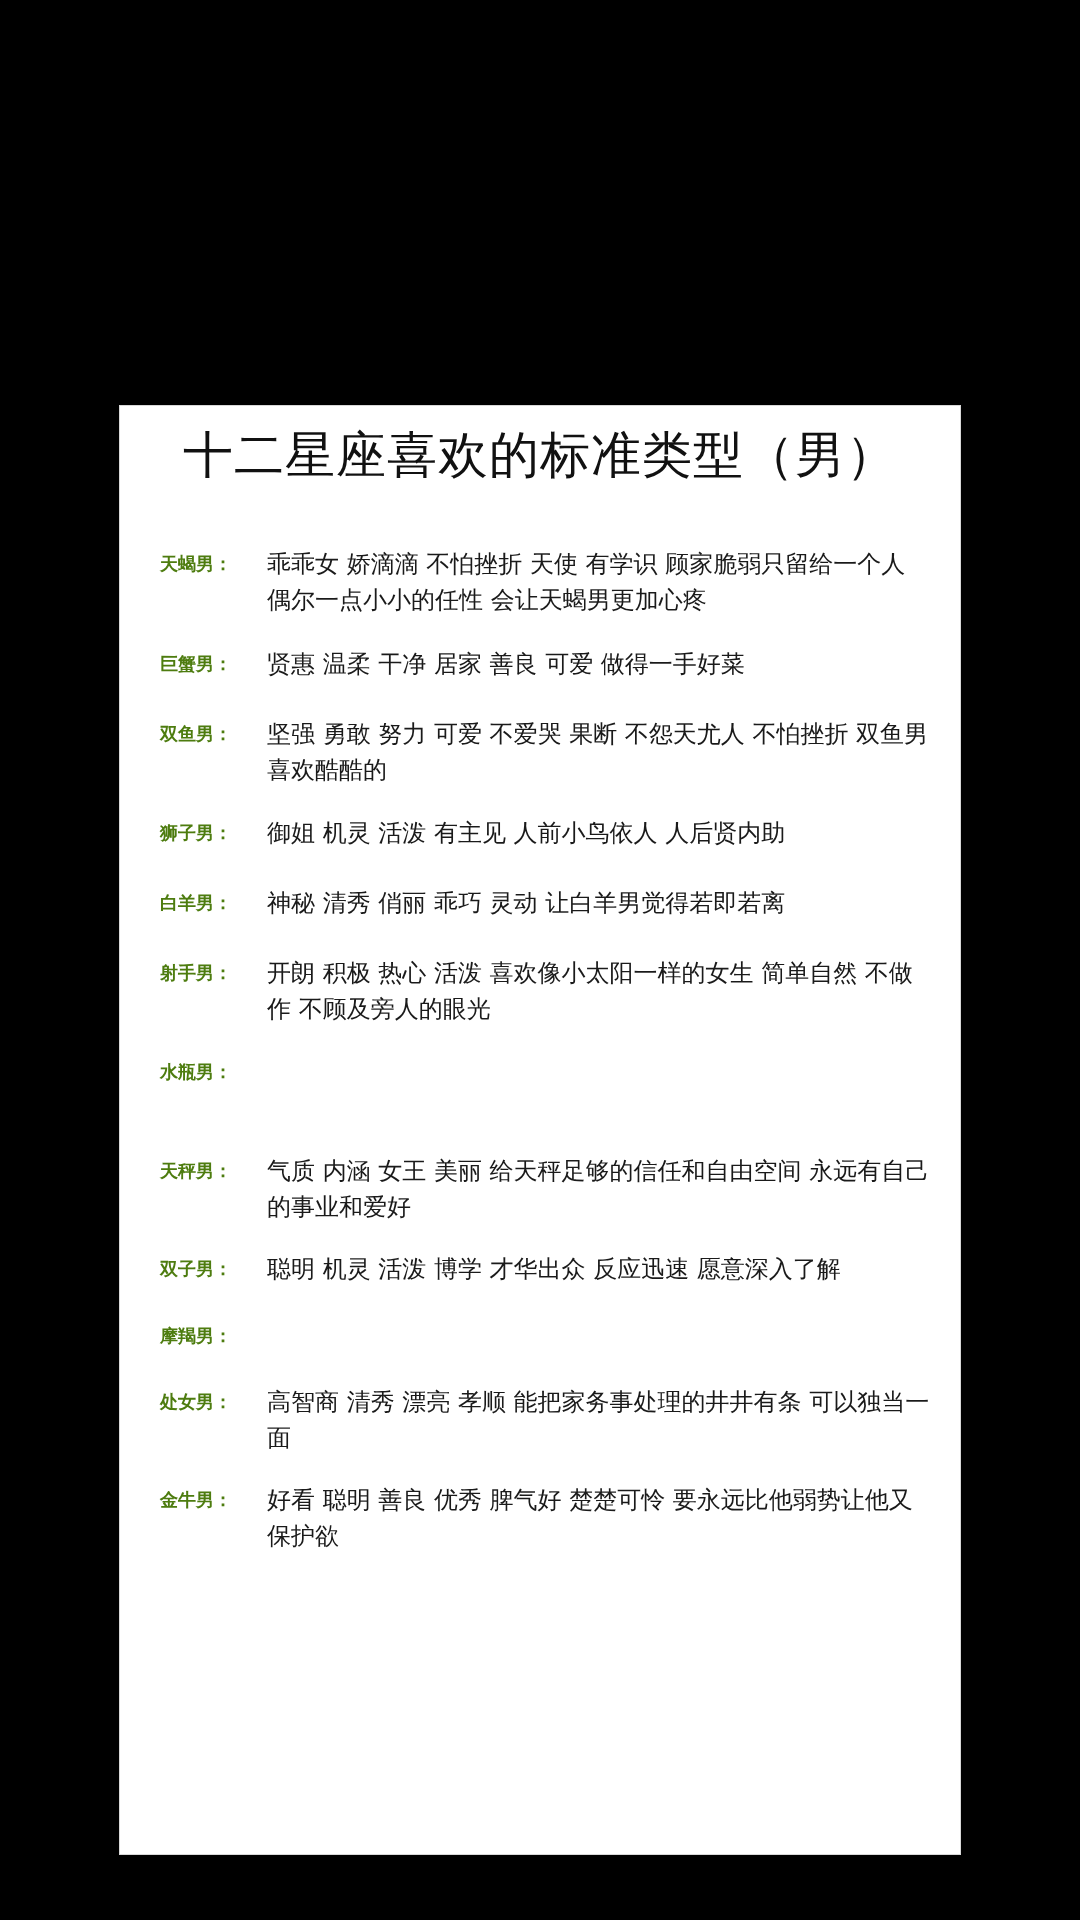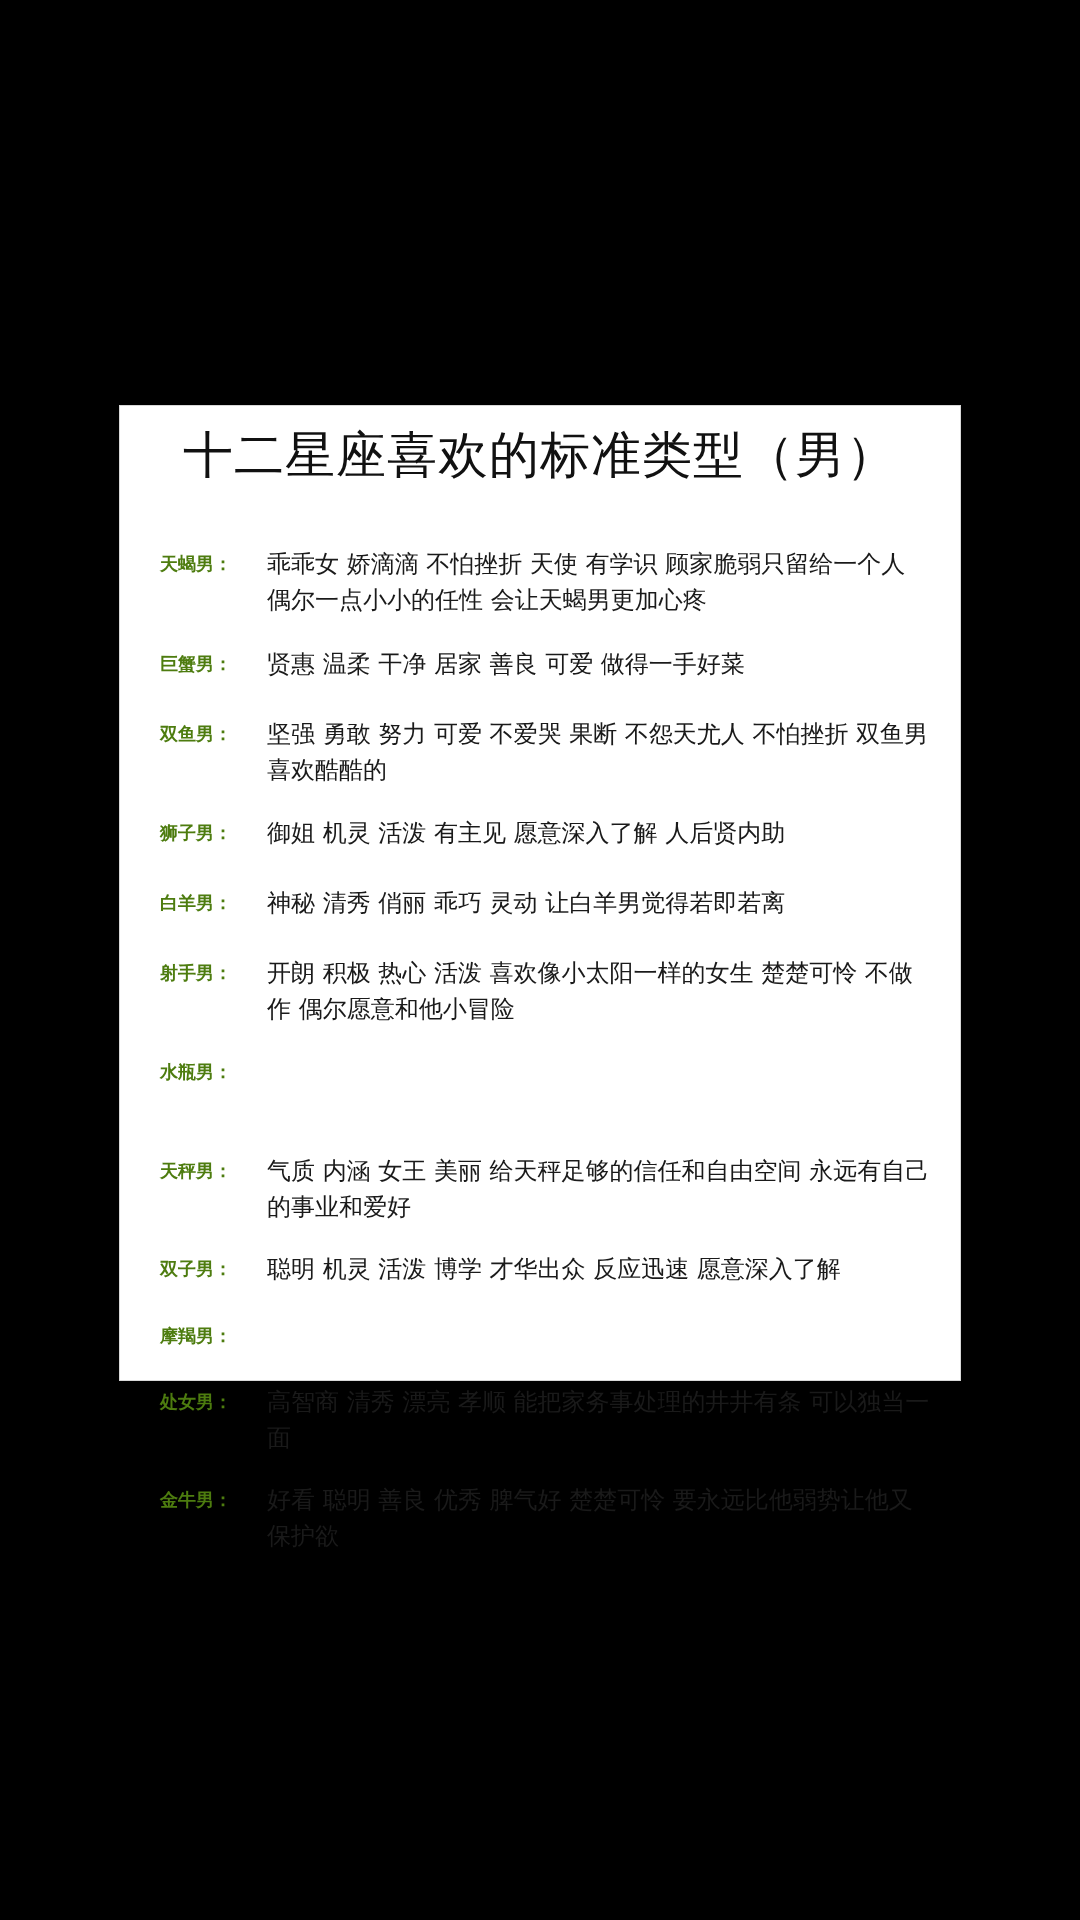--- a/index.html
+++ b/index.html
@@ -2,21 +2,21 @@
 <html><head>
 <meta charset="utf-8">
 <style>
   html, body { margin:0; padding:0; }
   body {
     width:1080px; height:1920px; background:#000;
     position:relative; overflow:hidden;
     font-family:"DejaVu Sans","Liberation Sans",sans-serif;
   }
   .card {
-    position:absolute; left:119px; top:405px; width:842px; height:976px;
+    position:absolute; left:119px; top:405px; width:842px; height:1450px;
     background:#fff; border:1px solid #d8d8d8; box-sizing:border-box;
   }
   .title {
     position:absolute; left:0; right:0; top:16px;
     text-align:center; font-size:50px; color:#111; letter-spacing:1px;
   }
   .entry { position:absolute; left:40px; right:30px; }
   .sign {
     position:absolute; left:0; top:0;
     color:#4d7c0f; font-weight:bold; font-size:18px; line-height:36px;
@@ -39,29 +39,29 @@
   <div class="entry" style="top:240px">
     <span class="sign">巨蟹男：</span>
     <div class="desc">贤惠  温柔  干净  居家  善良  可爱  做得一手好菜</div>
   </div>
   <div class="entry" style="top:310px">
     <span class="sign">双鱼男：</span>
     <div class="desc">坚强  勇敢  努力  可爱  不爱哭  果断  不怨天尤人  不怕挫折  双鱼男喜欢酷酷的</div>
   </div>
   <div class="entry" style="top:409px">
     <span class="sign">狮子男：</span>
-    <div class="desc">御姐  机灵  活泼  有主见  愿意深入了解  人后贤内助</div>
+    <div class="desc">御姐  机灵  活泼  有主见  人前小鸟依人  人后贤内助</div>
   </div>
   <div class="entry" style="top:479px">
     <span class="sign">白羊男：</span>
     <div class="desc">神秘  清秀  俏丽  乖巧  灵动  让白羊男觉得若即若离</div>
   </div>
   <div class="entry" style="top:549px">
     <span class="sign">射手男：</span>
-    <div class="desc">开朗  积极  热心  活泼  喜欢像小太阳一样的女生  楚楚可怜  不做作  偶尔愿意和他小冒险</div>
+    <div class="desc">开朗  积极  热心  活泼  喜欢像小太阳一样的女生  简单自然  不做作  不顾及旁人的眼光</div>
   </div>
   <div class="entry" style="top:648px">
     <span class="sign">水瓶男：</span>
   </div>
   <div class="entry" style="top:747px">
     <span class="sign">天秤男：</span>
     <div class="desc">气质  内涵  女王  美丽  给天秤足够的信任和自由空间  永远有自己的事业和爱好</div>
   </div>
   <div class="entry" style="top:845px">
     <span class="sign">双子男：</span>

